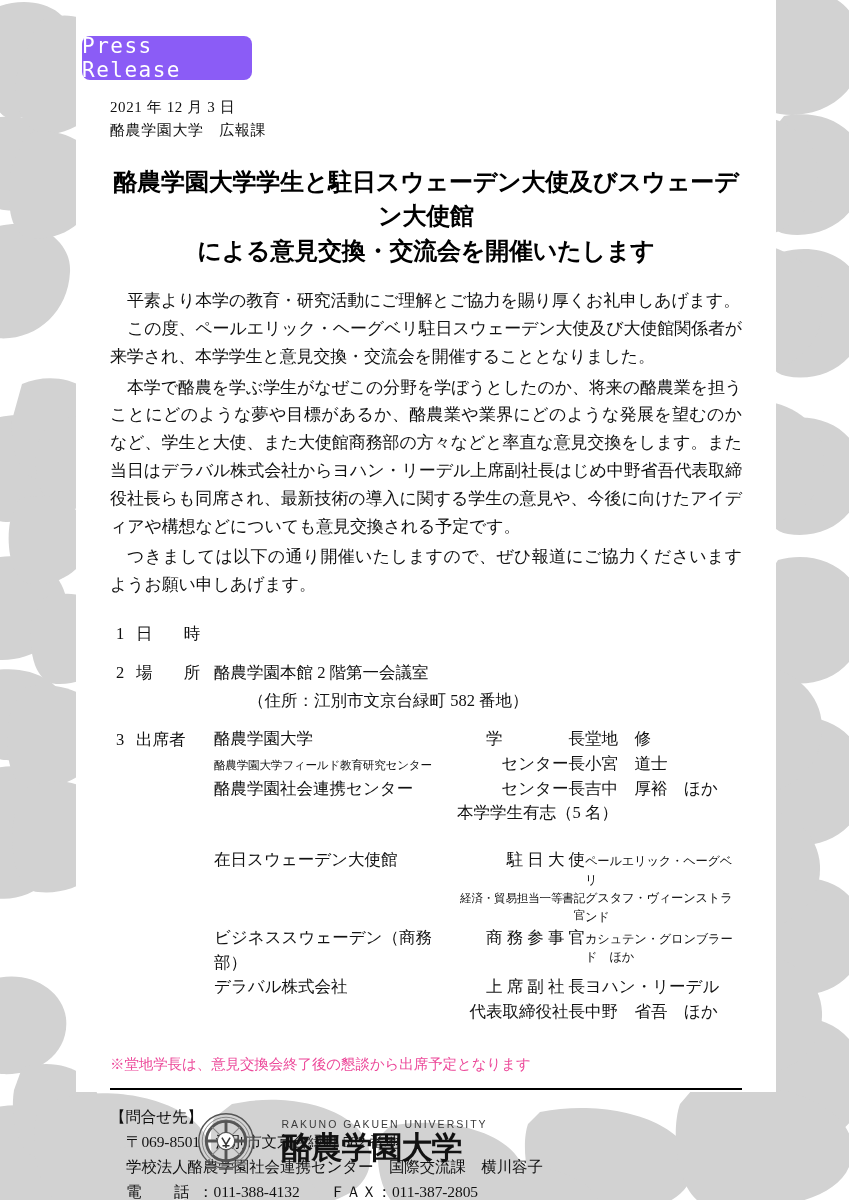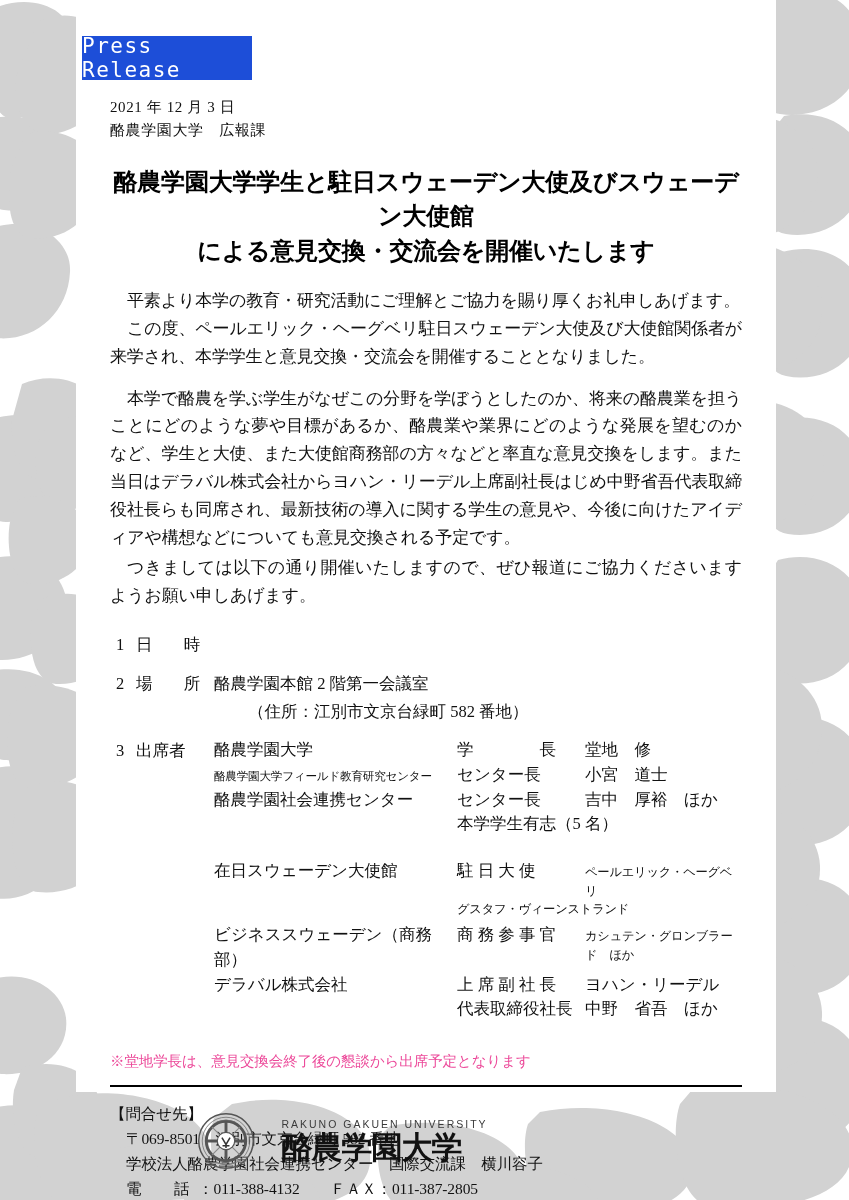--- a/index.html
+++ b/index.html
@@ -35,30 +35,31 @@
     z-index: 1;
   }
 
   
   #press-badge {
     position: absolute;
     left: 82px;
     top: 36px;
     width: 170px;
     height: 44px;
-    background: #1d4ed8;
+    background: #8b5cf6;
     color: #ffffff;
     z-index: 3;
     display: flex;
     align-items: center;
     justify-content: center;
     font-family: "DejaVu Sans Mono", "Liberation Mono", monospace;
     font-size: 21px;
     letter-spacing: 1.5px;
     font-weight: 500;
+    border-radius: 8px;
   }
 
   
   #doc {
     position: absolute;
     left: 76px;
     top: 0;
     width: 700px;
     height: 1092px;
     z-index: 2;
@@ -140,20 +141,21 @@
     align-items: baseline;
     min-height: 23px;
   }
   .att-org {
     width: 243px;
     flex: 0 0 243px;
   }
   .att-title {
     width: 128px;
     flex: 0 0 128px;
+    text-align: right;
   }
   .att-name { flex: 1 1 auto; }
   .tiny {
     font-size: 11.6px;
     letter-spacing: -0.02em;
   }
   .small-name {
     font-size: 12.3px;
     letter-spacing: -0.02em;
   }
@@ -286,21 +288,21 @@
 
   <div class="title">
     <span class="l1">酪農学園大学学生と駐日スウェーデン大使及びスウェーデン大使館</span>
     <span class="l2">による意見交換・交流会を開催いたします</span>
   </div>
 
   <div class="body-text">
     <p>平素より本学の教育・研究活動にご理解とご協力を賜り厚くお礼申しあげます。</p>
     <p>この度、ペールエリック・ヘーグベリ駐日スウェーデン大使及び大使館関係者が来学され、本学学生と意見交換・交流会を開催することとなりました。</p>
   </div>
-  <div class="body-text" style="margin-top:14px">
+  <div class="body-text" style="margin-top:3px">
     <p>本学で酪農を学ぶ学生がなぜこの分野を学ぼうとしたのか、将来の酪農業を担うことにどのような夢や目標があるか、酪農業や業界にどのような発展を望むのかなど、学生と大使、また大使館商務部の方々などと率直な意見交換をします。また当日はデラバル株式会社からヨハン・リーデル上席副社長はじめ中野省吾代表取締役社長らも同席され、最新技術の導入に関する学生の意見や、今後に向けたアイディアや構想などについても意見交換される予定です。</p>
   </div>
   <div class="body-text" style="margin-top:2px">
     <p>つきましては以下の通り開催いたしますので、ぜひ報道にご協力くださいますようお願い申しあげます。</p>
   </div>
 
   <div class="items">
 
     <div class="item-row">
       <div class="item-no">1</div>
@@ -345,20 +347,21 @@
               <div>本学学生有志（5 名）</div>
             </div>
             <div class="att-gap"></div>
             <div class="att-row">
               <div class="att-org ">在日スウェーデン大使館</div>
               <div class="att-title ">駐 日 大 使</div>
               <div class="att-name small-name">ペールエリック・ヘーグベリ</div>
             </div>
             <div class="att-row">
               <div class="att-org "></div>
+              <div class="att-title tiny">経済・貿易担当一等書記官</div>
               <div class="att-name small-name">グスタフ・ヴィーンストランド</div>
             </div>
             <div class="att-row">
               <div class="att-org ">ビジネススウェーデン（商務部）</div>
               <div class="att-title ">商 務 参 事 官</div>
               <div class="att-name small-name">カシュテン・グロンブラード　ほか</div>
             </div>
             <div class="att-row">
               <div class="att-org ">デラバル株式会社</div>
               <div class="att-title ">上 席 副 社 長</div>

